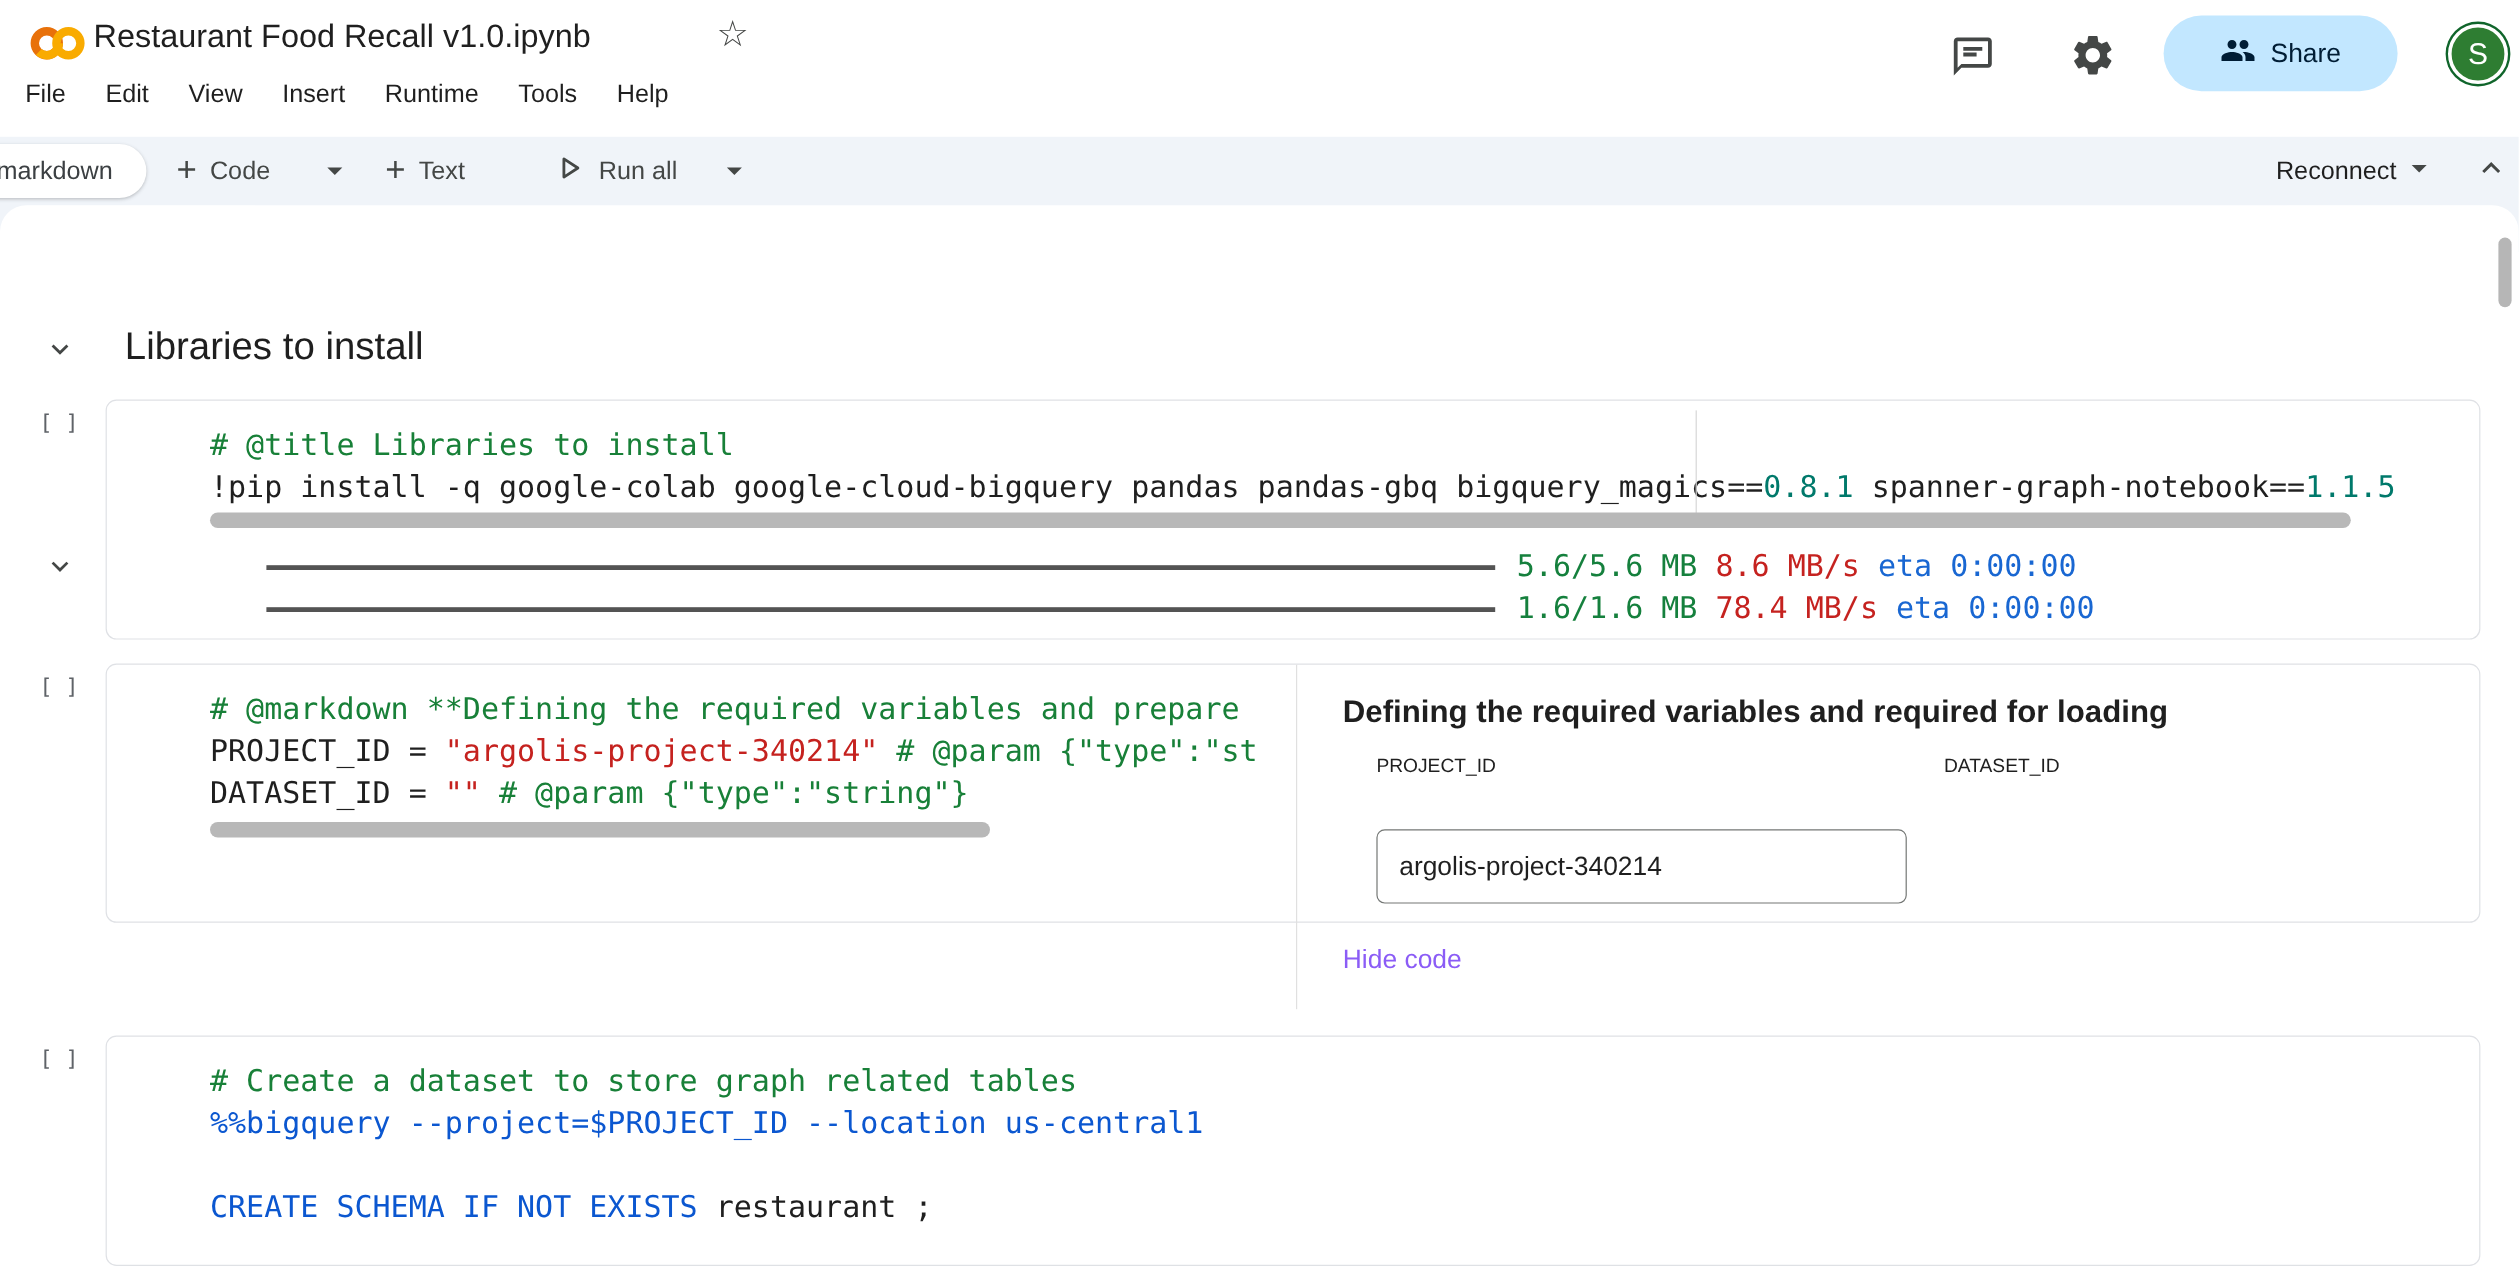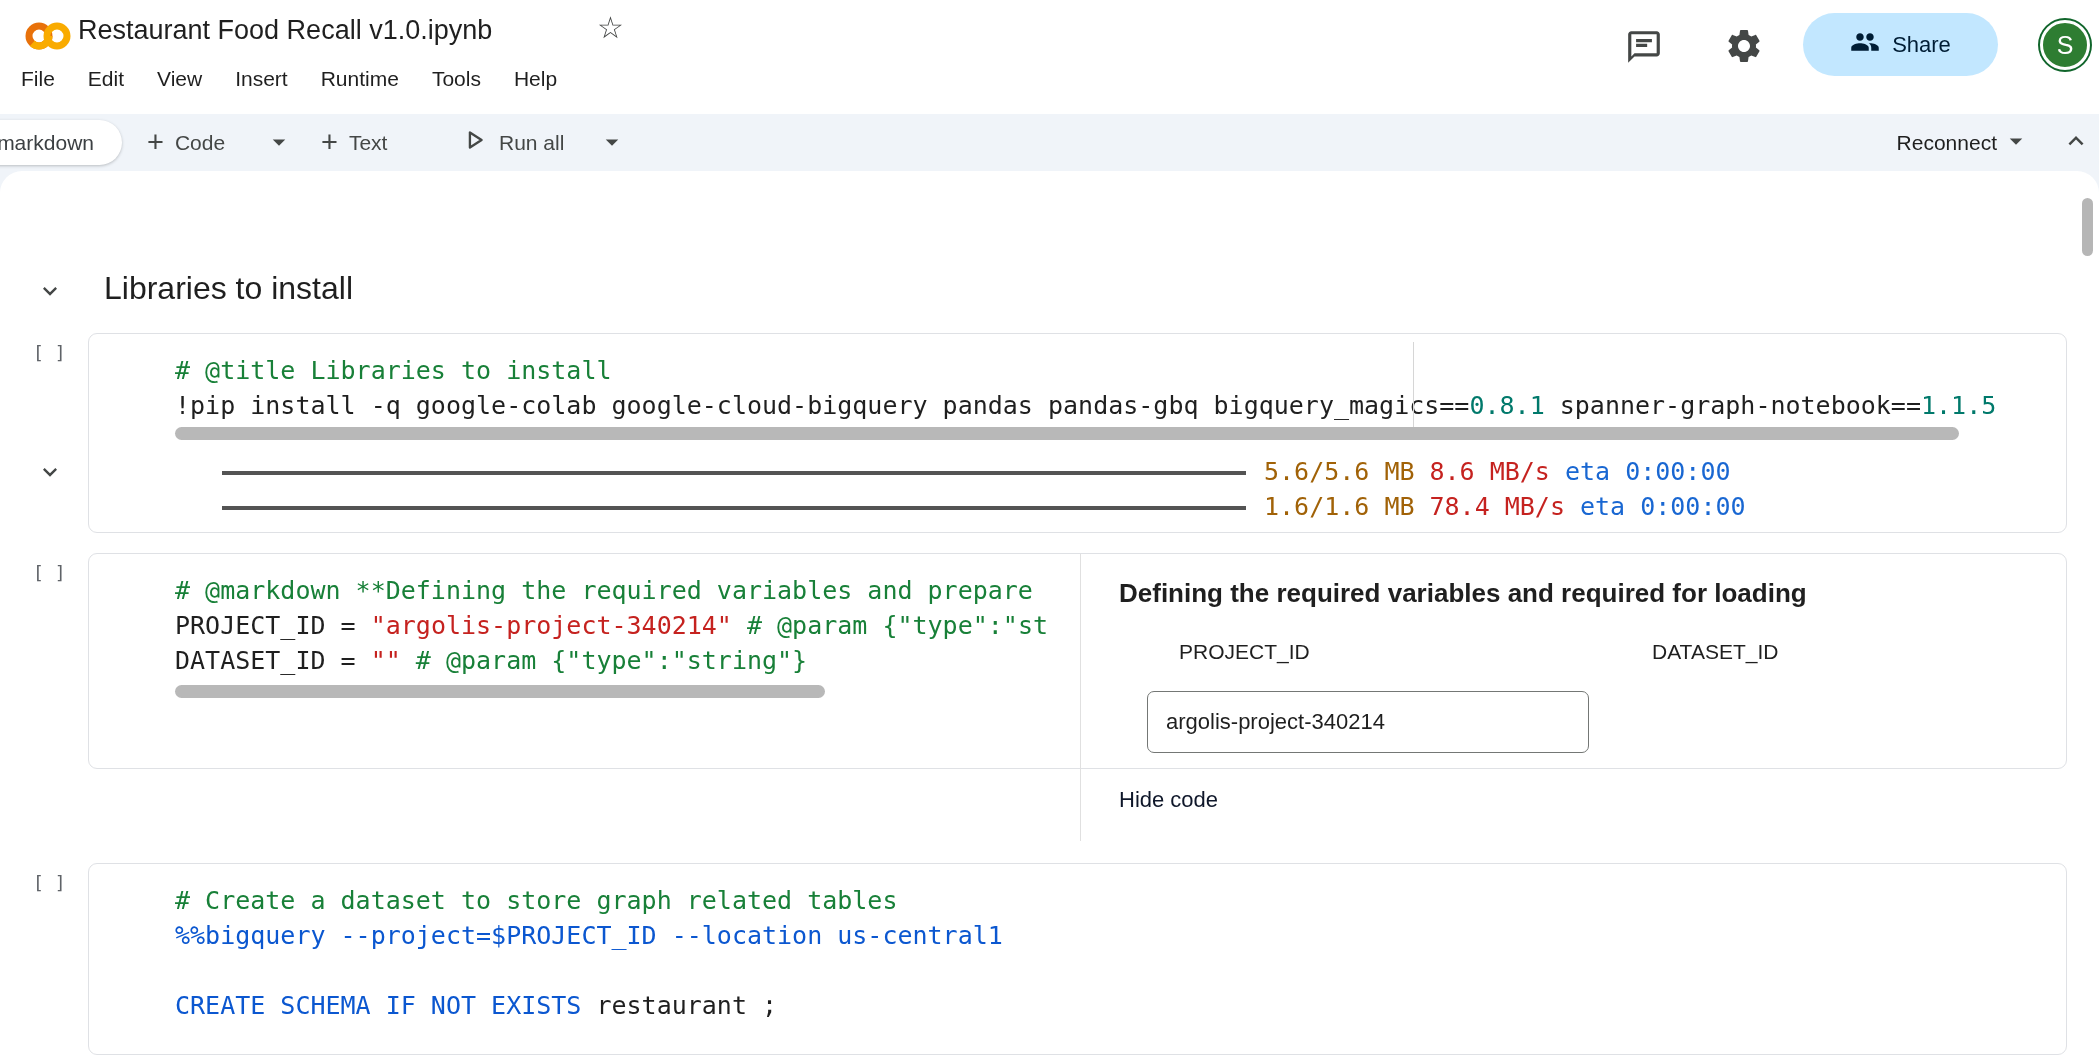--- a/index.html
+++ b/index.html
@@ -69,37 +69,37 @@
 
   .ruler { position:absolute; left:1324px; top:8px; width:1px; height:90px; background:#d6d6d6; }
   .hscroll { position:absolute; height:13px; background:#b8b8b8; border-radius:7px; cursor:pointer; }
   #hscroll1 { left:86px; top:93px; width:1784px; }
   #hscroll2 { left:86px; top:131px; width:650px; }
 
   .outputs { position:absolute; left:133px; top:120px; font-family:"DejaVu Sans Mono",monospace;
              font-size:25px; line-height:35px; }
   .pbar { display:inline-block; width:1024px; height:4px; background:#545454;
           vertical-align:middle; margin-right:18px; }
-  .o-size { color:#a16207; }
+  .o-size { color:#15803d; }
   .o-speed { color:#c5221f; margin-left:15px; }
   .o-eta { color:#1967d2; margin-left:15px; }
   .out-chevron { position:absolute; left:36px; top:458px; cursor:pointer; }
 
   .vdiv { position:absolute; left:991px; top:0; width:1px; height:287px; background:#e0e0e0; }
 
   .form-title { position:absolute; left:1030px; top:24px; font-size:26px; font-weight:700; color:#1f1f1f; }
-  .field-label { position:absolute; top:86px; font-size:21px; color:#1f1f1f;margin-left:32px; }
+  .field-label { position:absolute; top:76px; font-size:16px; color:#1f1f1f; }
   #label1 { left:1058px; } #label2 { left:1531px; }
   .form-input { position:absolute; top:137px; height:62px; border:1px solid #747775; border-radius:7px;
                 font-size:22px; color:#1f1f1f; padding:0 18px; background:#fff;
                 font-family:"Liberation Sans",sans-serif; }
   .form-input::placeholder { color:#80868b; }
   #input1 { left:1058px; width:442px; }
   #input2 { left:1531px; width:443px; }
-  .hide-code { position:absolute; left:1030px; top:233px; font-size:22px; color:#0f172a; cursor:pointer; }
+  .hide-code { position:absolute; left:1030px; top:233px; font-size:22px; color:#8b5cf6; cursor:pointer; }
 </style>
 </head>
 <body>
 
 <div id="page">
 
   <div class="header">
     <span class="logo">
       <svg width="48" height="40" viewBox="0 0 48 40">
         <circle cx="15" cy="22" r="10" fill="none" stroke="#E8710A" stroke-width="7"></circle>

